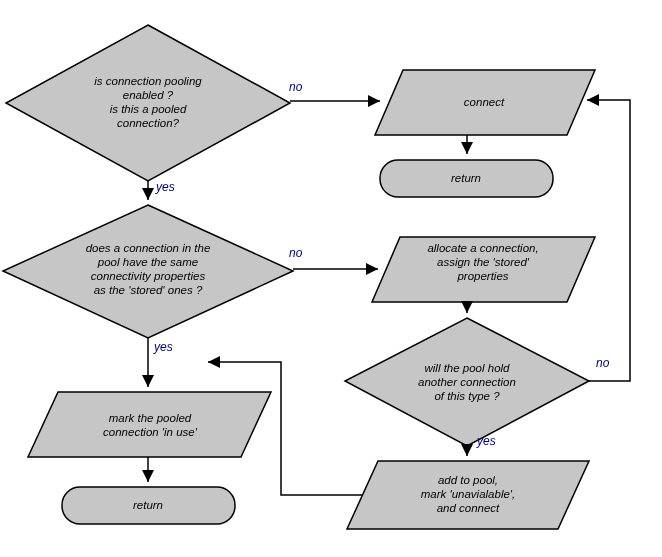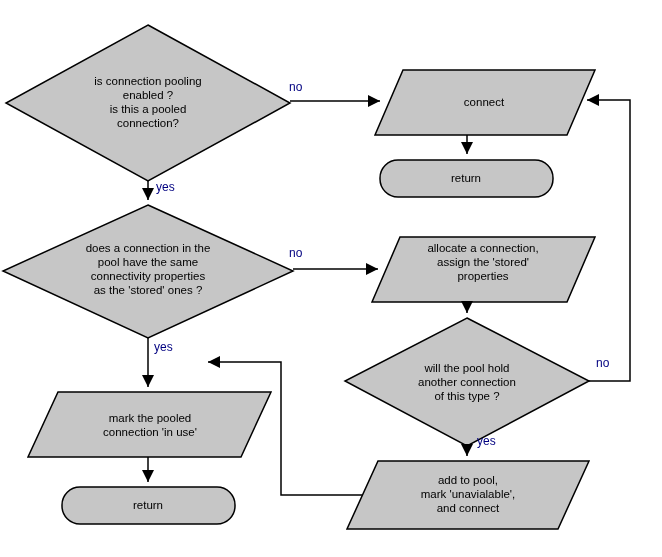--- a/index.html
+++ b/index.html
@@ -1,16 +1,16 @@
 <!DOCTYPE html>
 <html><head>
 <meta charset="utf-8">
 <style>
   html,body{margin:0;padding:0;background:#ffffff;}
-  .canvas{position:relative;width:662px;height:557px;background:#ffffff;overflow:hidden;}
+  .canvas{position:relative;width:662px;height:557px;background:#ffffff;overflow:hidden;font-style:italic;}
   svg{display:block;}
   .shape{stroke:#000000;stroke-width:1.5;}
   .edge{stroke:#000000;stroke-width:1.5;fill:none;}
   .node-text{font-family:"Liberation Sans",sans-serif;font-size:11.5px;}
   .branch-label{font-family:"Liberation Sans",sans-serif;font-size:12px;}
 </style>
 </head>
 <body>
 
 <div class="canvas">

